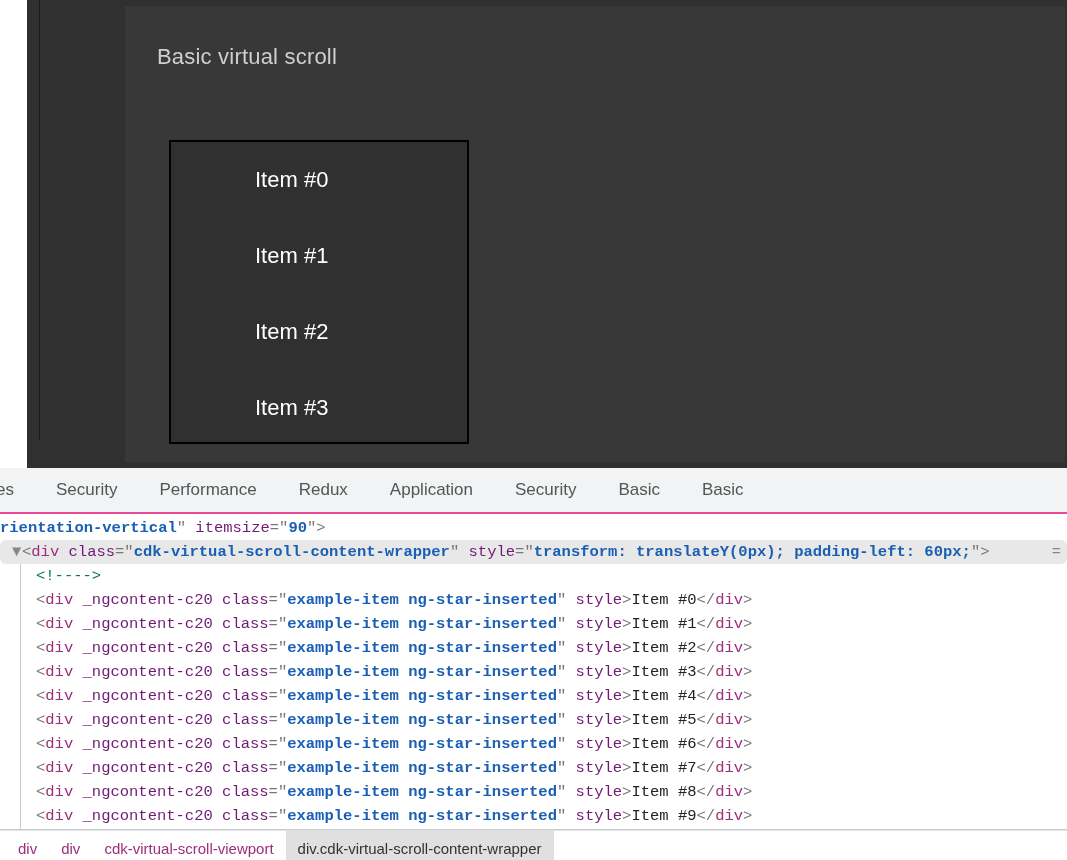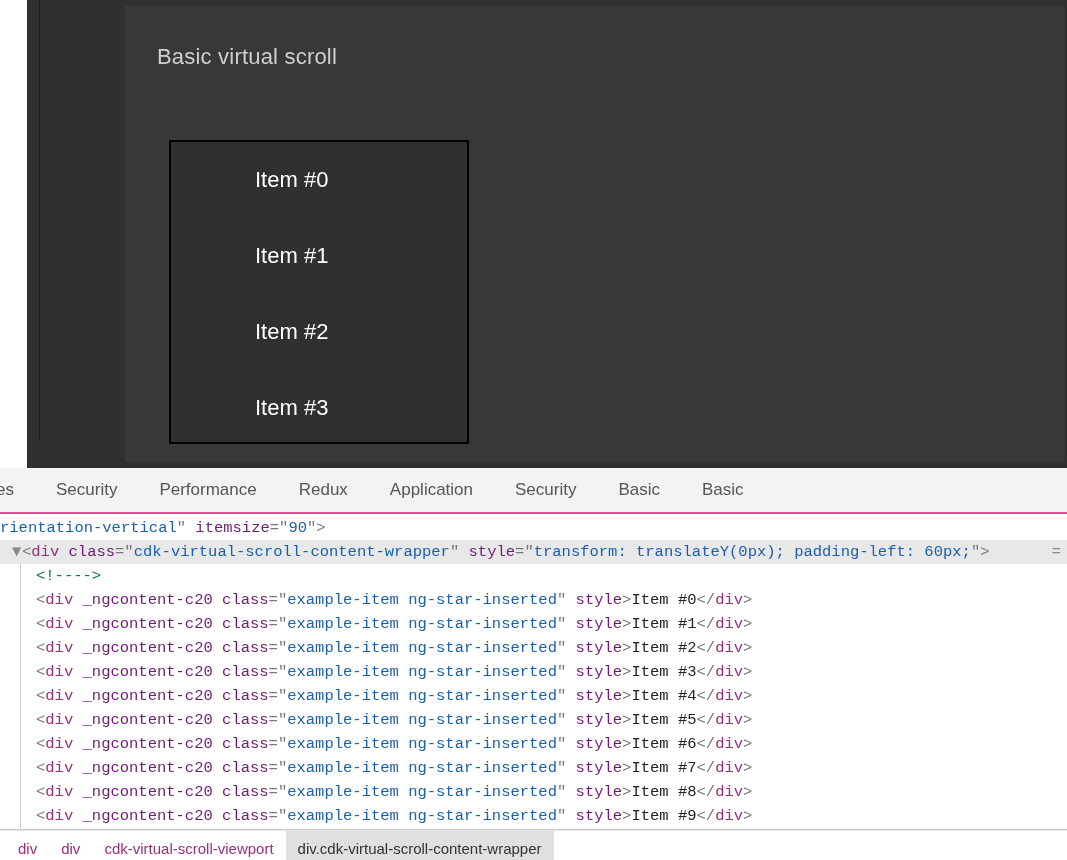--- a/index.html
+++ b/index.html
@@ -88,40 +88,41 @@
     padding-top: 2px;
     border-bottom: 1px solid #c9cccf;
   }
   .code-line { white-space: pre; padding-left: 0; }
   .code-line.l1 { padding-left: 0; }
   .code-line.l2 { padding-left: 12px; }
   .code-line.l3 { padding-left: 36px; }
   .code-line.hl {
     background: #e8e8e8;
     position: relative;
+    border-radius: 6px;
   }
   .code-line.hl::after {
     content: "=";
     position: absolute;
     right: 6px;
     top: 0;
     color: #888;
   }
   .guide {
     position: absolute;
     left: 20px;
     top: 28px;
     bottom: 0;
     width: 1px;
     background: #c9cccf;
   }
   .tok-tag { color: #9b2e7a; }
   .tok-attr { color: #701a75; }
   .tok-punct { color: #777; }
-  .tok-str { color: #1a5fb4; }
+  .tok-str { color: #1a5fb4; font-weight: bold; }
   .tok-comment { color: #0a7a3a; }
   .tok-text { color: #222; }
   .caret { color: #888; display:inline-block; width:10px; }
 
   
   .crumb-bar {
     height: 36px;
     background: #fff;
     border-top: 1px solid #e1e3e5;
     display: flex;

